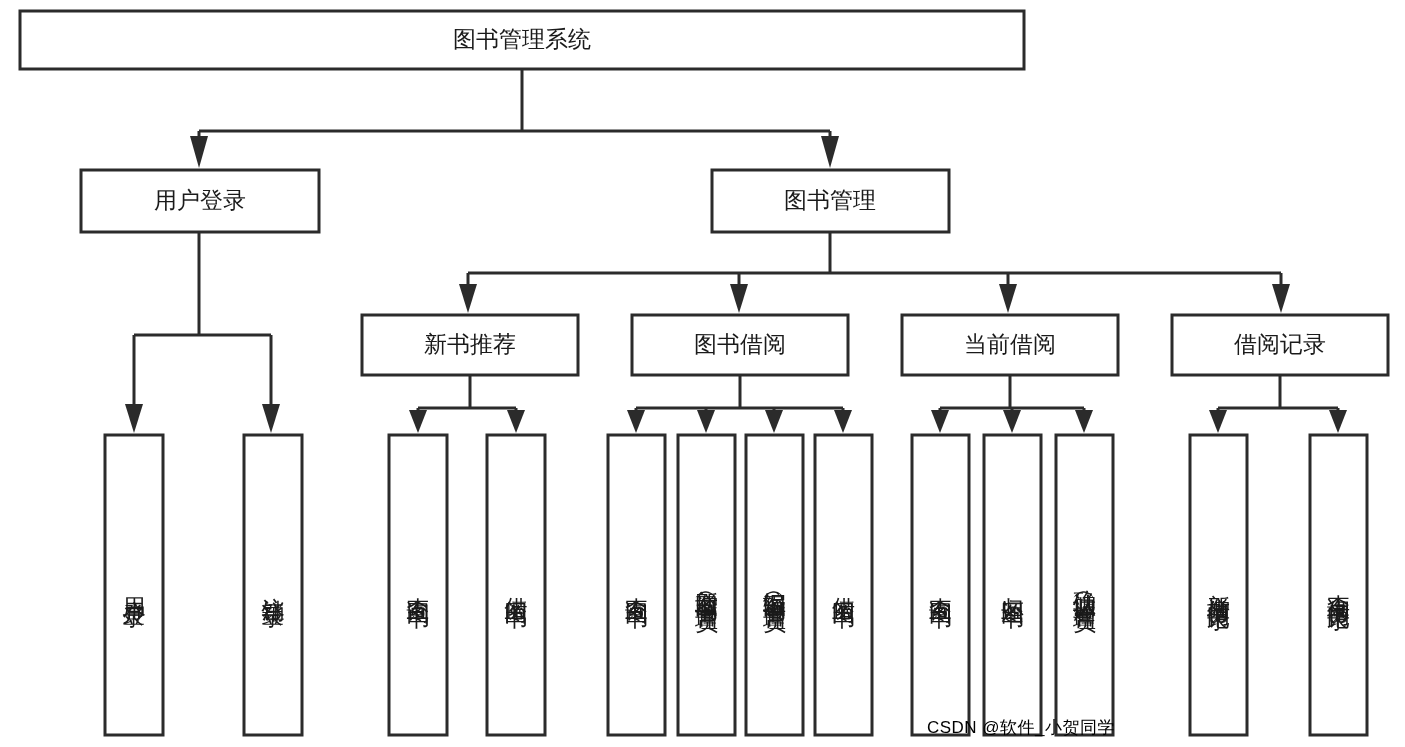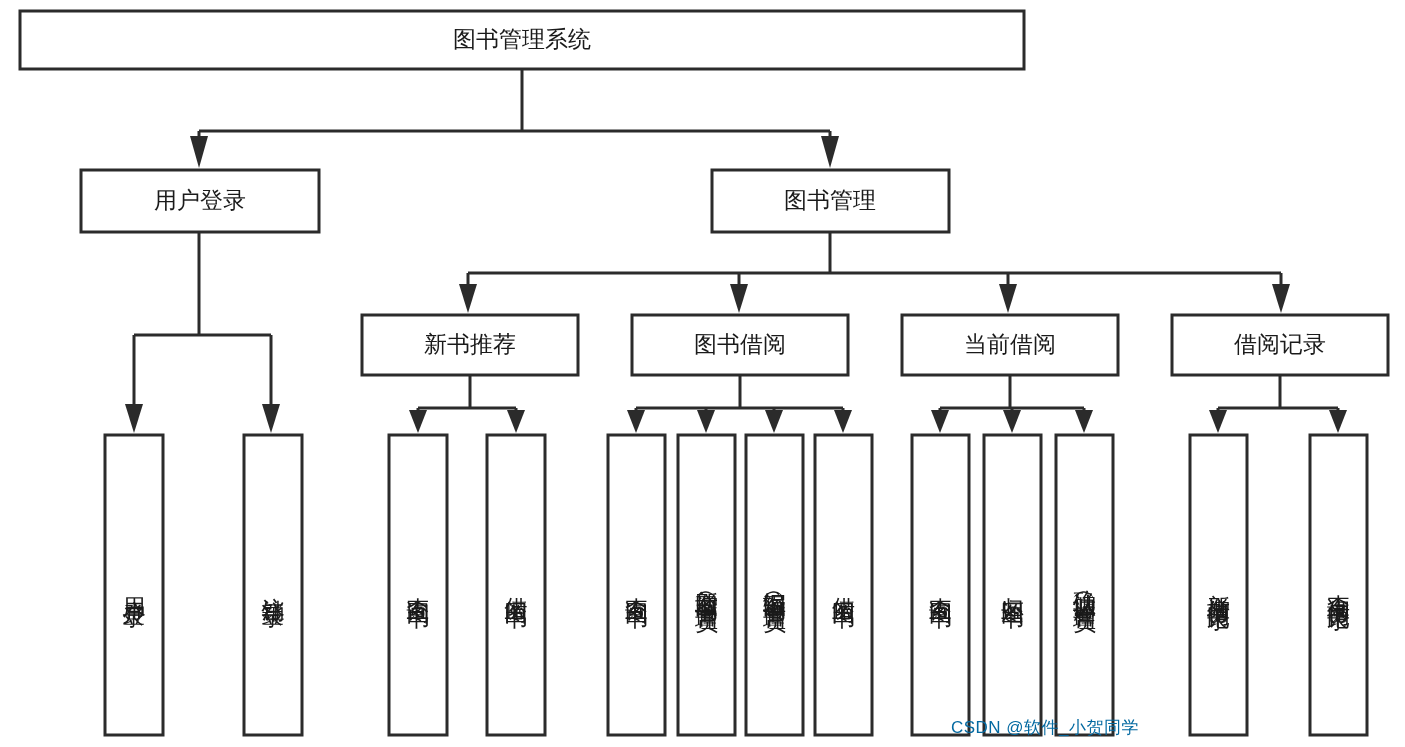--- a/index.html
+++ b/index.html
@@ -44,25 +44,25 @@
     stroke-width: 3;
     fill: none;
     stroke-linecap: butt;
   }
   .arrow-head {
     fill: #2b2b2b;
     stroke: none;
   }
   .watermark {
     position: absolute;
-    right: 0;
+    right: 24px;
     bottom: 8px;
     font-family: "Liberation Sans", "DejaVu Sans", sans-serif;
     font-size: 17px;
-    color: #0369a1;
+    color: #000000;
     letter-spacing: 0.5px;
     white-space: nowrap;
     user-select: none;
   }
 </style>
 </head>
 <body>
 
 <div id="diagram-root">
 

